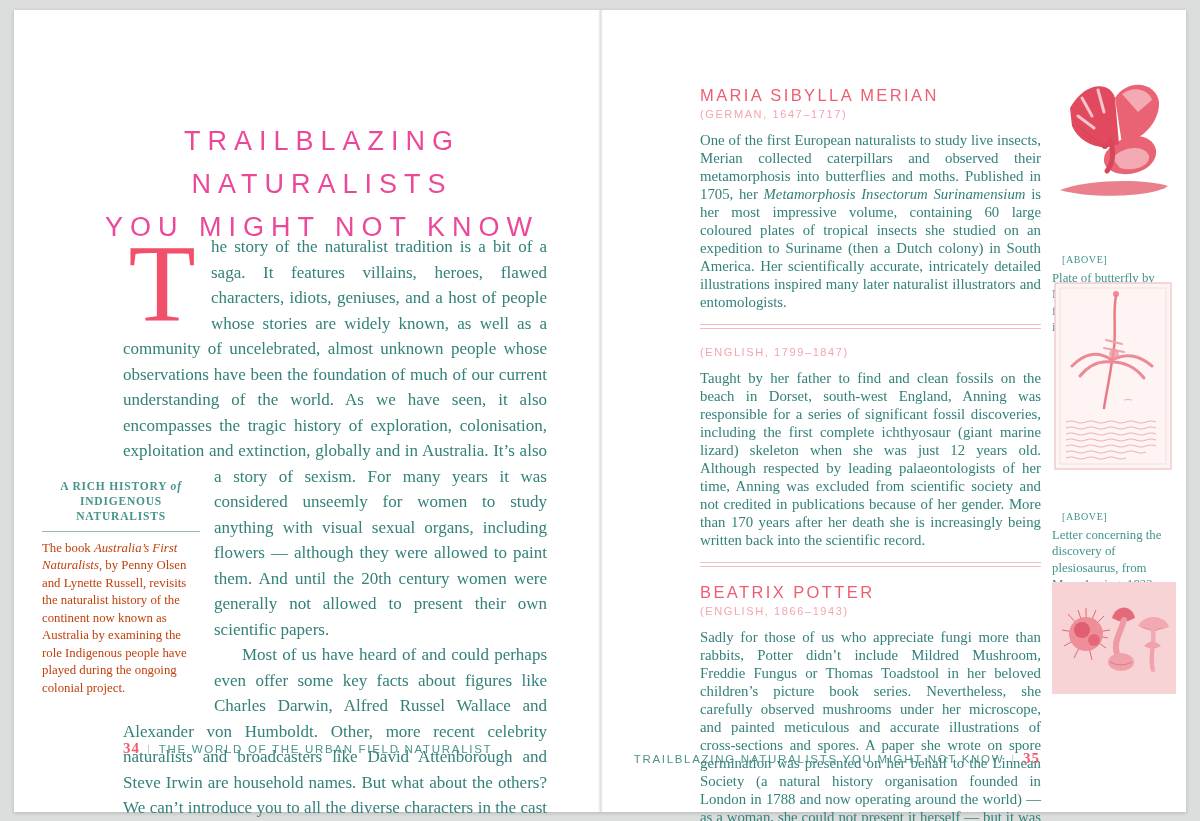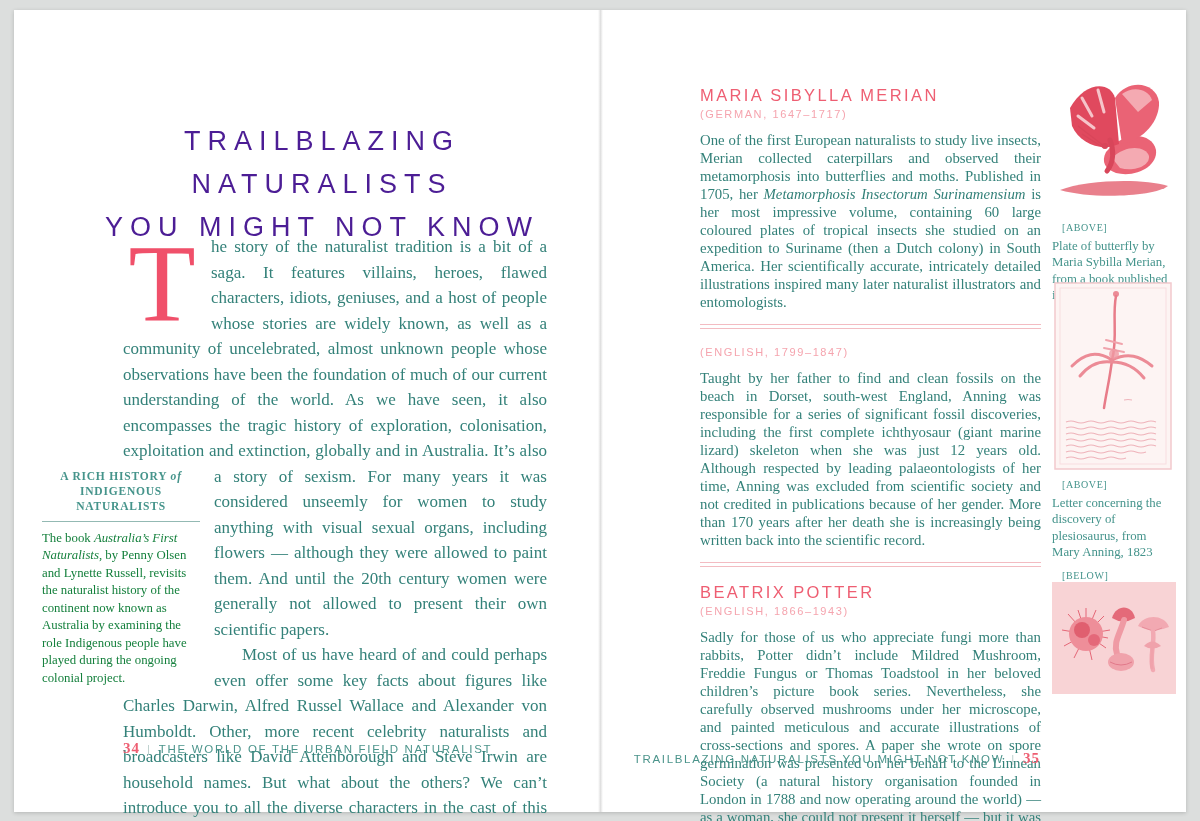--- a/index.html
+++ b/index.html
@@ -15,48 +15,48 @@
   }
   .gutter{
     position:absolute;left:584px;top:0;width:5px;height:100%;
     background:linear-gradient(90deg, rgba(0,0,0,0) 0%, rgba(0,0,0,0.12) 50%, rgba(0,0,0,0) 100%);
   }
   
   .title{
     position:absolute;left:83px;top:110px;width:450px;text-align:center;
     font-family:"Liberation Sans", sans-serif;
     font-size:27px;line-height:43px;letter-spacing:7px;
-    color:#4c1d95;font-weight:400;
+    color:#ec4899;font-weight:400;
   }
   .main-text{
     position:absolute;left:109px;top:224px;width:424px;
     font-size:17px;line-height:25.5px;color:#338179;
     text-align:justify;
   }
   .main-text p{margin:0;}
   .dropcap{
     float:left;
     font-family:"Liberation Serif", serif;
     font-size:110px;line-height:88px;height:96px;width:78px;
     color:#f0506a;margin:6px 10px 0 0;text-align:center;
   }
   .sidebar-float{
     float:left;clear:left;
     width:158px;min-height:224px;
-    margin-left:-81px;margin-right:14px;margin-top:5px;
+    margin-left:-81px;margin-right:14px;margin-top:15px;
     text-align:left;
   }
   .sidebar-head{
     text-align:center;color:#45948b;
     font-size:11.5px;line-height:15px;letter-spacing:.8px;font-weight:bold;
   }
   .sidebar-head .it{font-style:italic;text-transform:lowercase;font-weight:bold;}
   .sidebar-rule{border:none;border-top:1px solid #93b9b3;margin:7px 0 8px;}
   .sidebar-body{
-    color:#15803d;font-size:12.8px;line-height:17.5px;text-align:left;
+    color:#c2410c;font-size:12.8px;line-height:17.5px;text-align:left;
   }
   .sidebar-body .it{font-style:italic;}
   .para2{text-indent:28px;}
   .footer-left{
     position:absolute;left:109px;top:730px;
     font-family:"Liberation Sans", sans-serif;
     font-size:11.5px;letter-spacing:1.7px;color:#4b948b;white-space:nowrap;text-align:right;
   }
   .footer-right{
     position:absolute;right:146px;top:740px;text-align:right;
@@ -91,21 +91,21 @@
     height:3px;border-top:1px solid #f3bcc2;border-bottom:1px solid #f3bcc2;
     margin:13px 0 16px;
   }
   
   .ill{position:absolute;}
   .cap{
     position:absolute;width:124px;
     font-size:12.8px;line-height:16.5px;color:#45948c;
   }
   .cap-tag{
-    display:block;font-size:10px;letter-spacing:.6px;margin-left:10px;margin-bottom:1px;
+    display:block;font-size:10px;letter-spacing:.6px;margin-left:10px;margin-bottom:1px;margin-top:32px;
   }
   .cap-entry{margin-bottom:7px;}
 </style>
 </head>
 <body>
 
 <div class="spread">
 
   <div>
 

